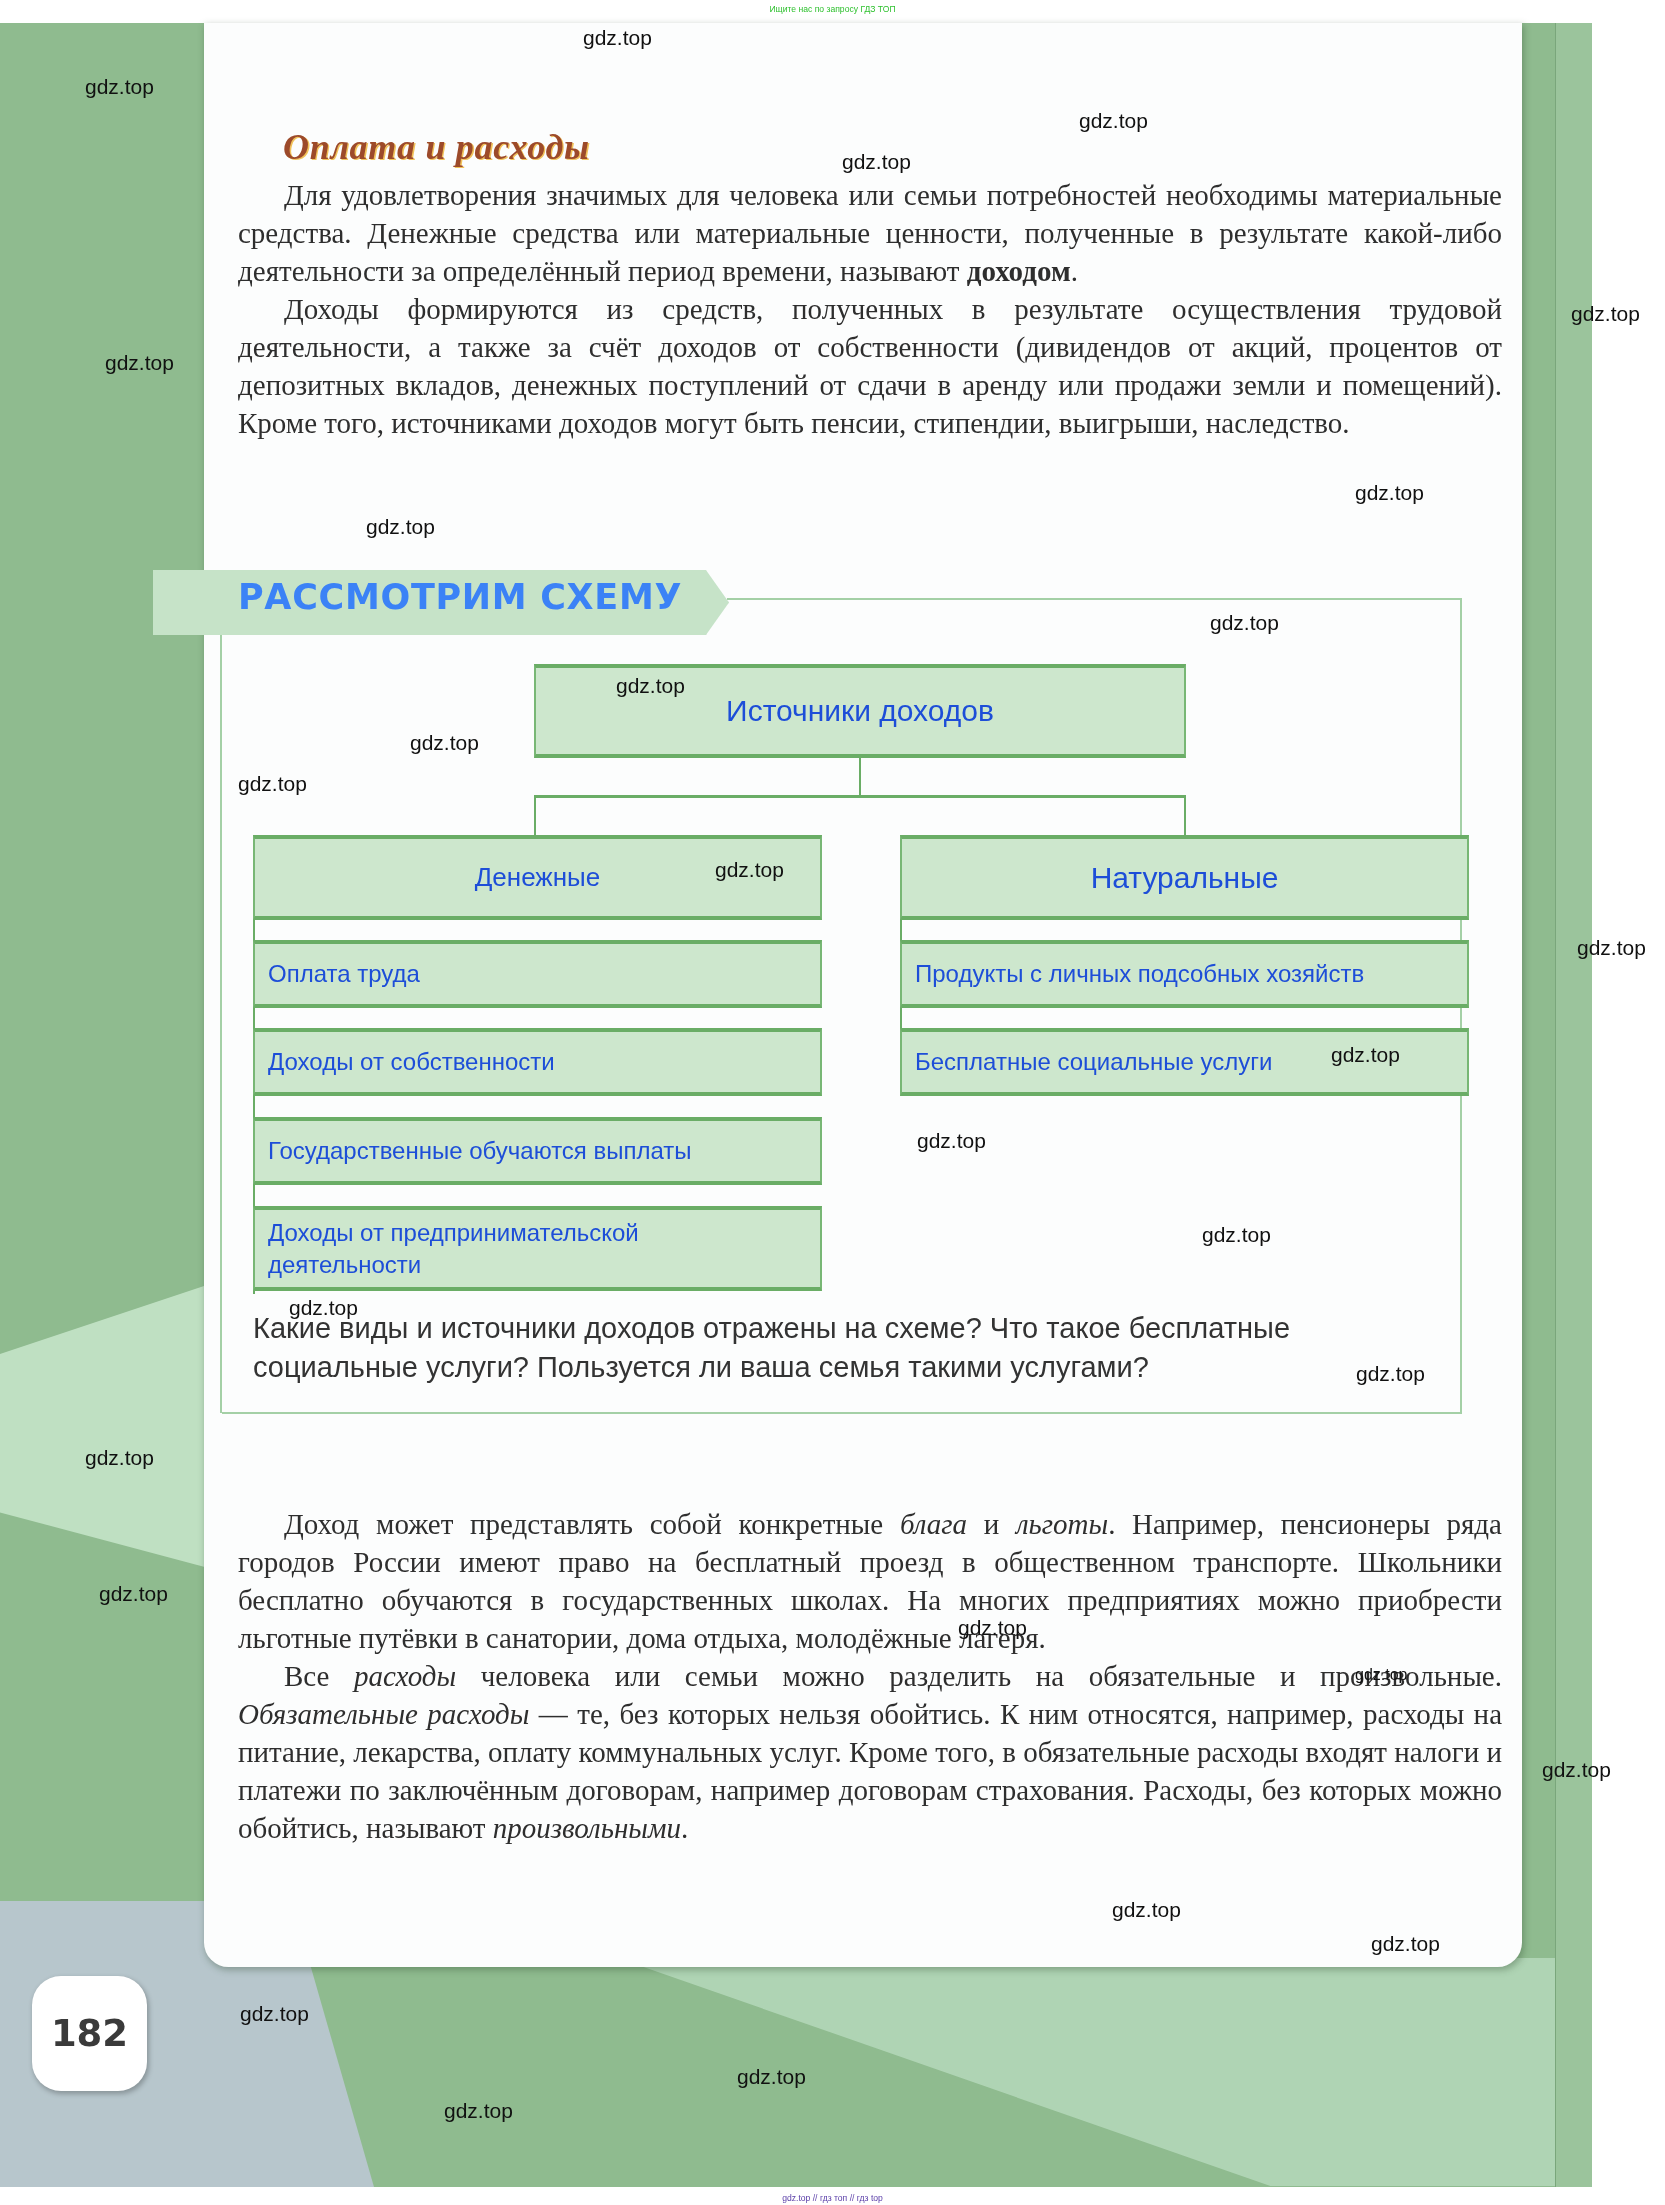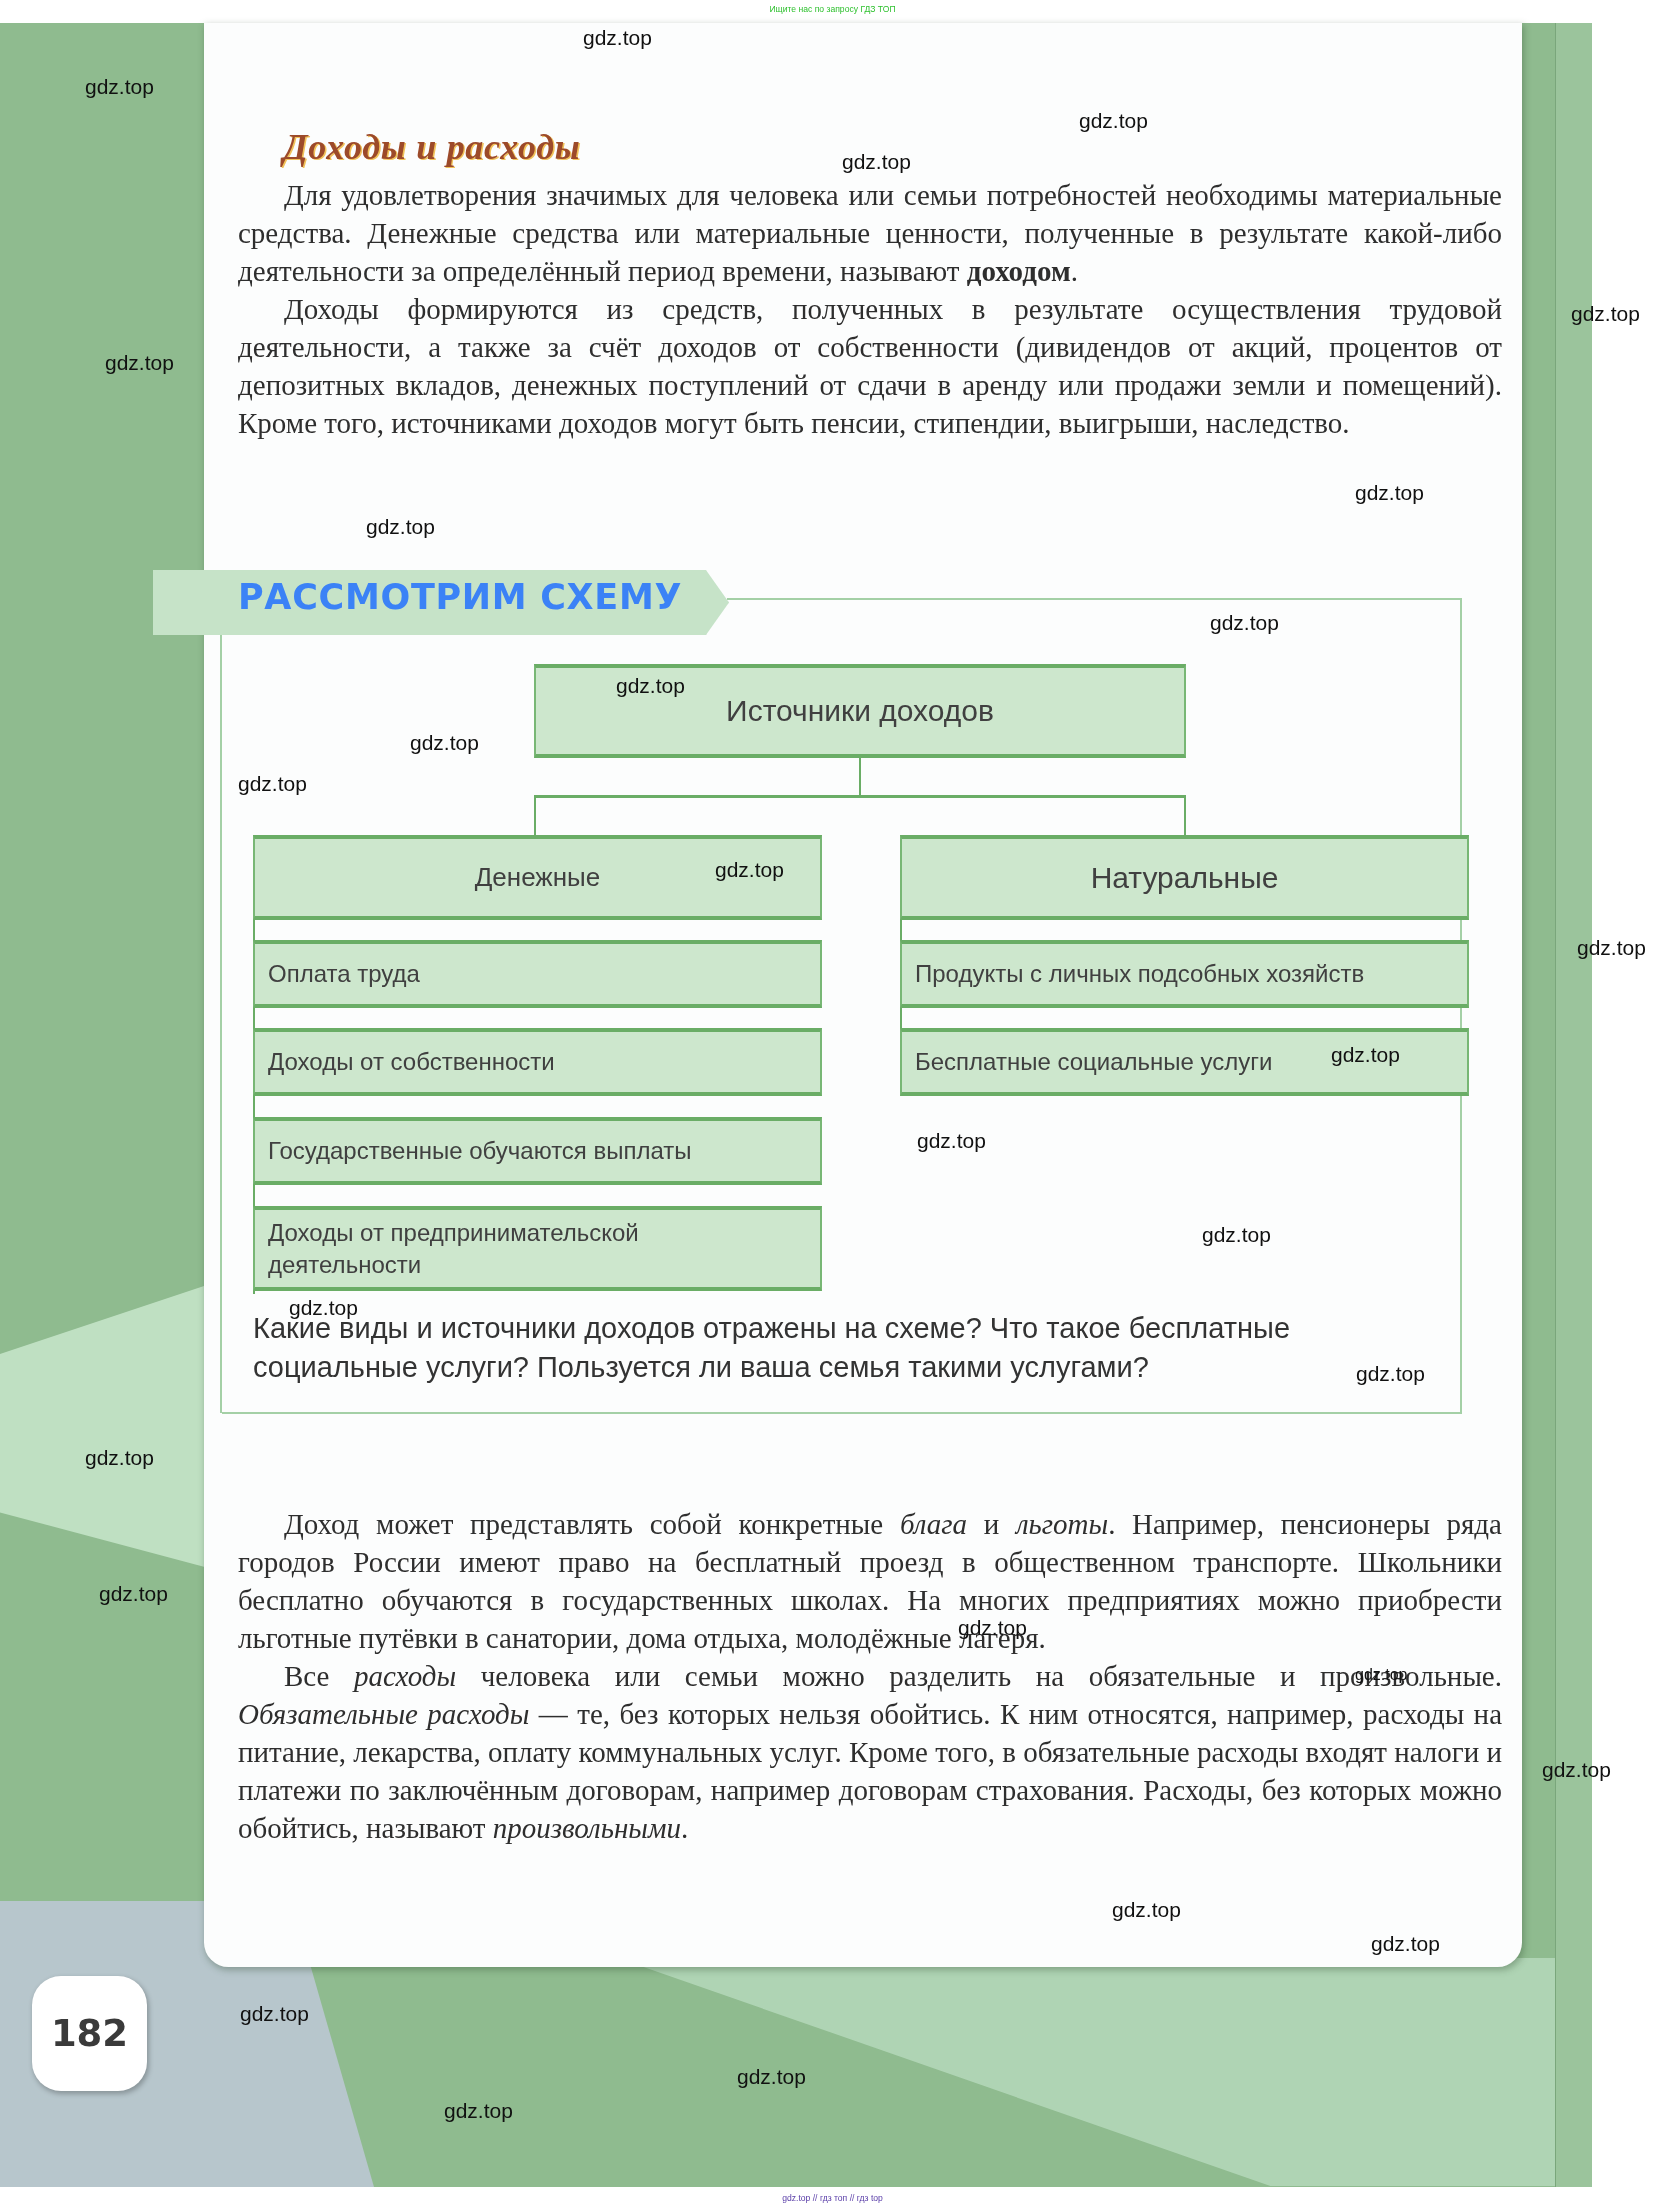--- a/index.html
+++ b/index.html
@@ -84,21 +84,21 @@
     position: absolute; left: 727px; top: 598px; width: 734px; height: 2.2px; background: #a4d0a6;
   }
   .scheme-frame-left {
     position: absolute; left: 220px; top: 634px; width: 2.2px; height: 779px; background: #a4d0a6;
   }
   .box {
     position: absolute; background: #cde7cd;
     border-top: 4.3px solid #6aad66; border-bottom: 4.3px solid #6aad66;
     border-left: 2.2px solid #78b775; border-right: 2.2px solid #78b775;
     box-sizing: border-box;
-    font-family: "Liberation Sans", sans-serif; color: #404040;
+    font-family: "Liberation Sans", sans-serif; color: #1d4ed8;
     display: flex; align-items: center;
   }
   .box.center { justify-content: center; }
   .box .t { padding-left: 13px; }
   .line { position: absolute; background: #6aad66; }
   .question {
     position: absolute; left: 253px; top: 1309px; width: 1195px;
     font-family: "Liberation Sans", sans-serif; font-size: 29px; line-height: 39px;
     color: #333;
   }
@@ -119,21 +119,21 @@
 <div class="top-banner">Ищите нас по запросу ГДЗ ТОП</div>
 
 <div class="page-bg"></div>
 <div class="bg-light-band"></div>
 <div class="bg-gray-corner"></div>
 <div class="bg-light-wedge"></div>
 <div class="right-strip"></div>
 
 <div class="page-card"></div>
 
-<div class="section-title">Доходы и расходы</div>
+<div class="section-title">Оплата и расходы</div>
 
 <div class="body-text" style="top:176px;">
   <p><span>Для удовлетворения значимых для человека или семьи потребностей необходимы материальные средства. Денежные средства или материальные ценности, полученные в результате какой-либо деятельности за определённый период времени, называют </span><b>доходом</b><span>.</span></p>
   <p>Доходы формируются из средств, полученных в результате осуществления трудовой деятельности, а также за счёт доходов от собственности (дивидендов от акций, процентов от депозитных вкладов, денежных поступлений от сдачи в аренду или продажи земли и помещений). Кроме того, источниками доходов могут быть пенсии, стипендии, выигрыши, наследство.</p>
 </div>
 
 <div class="scheme-frame-top"></div>
 <div class="scheme-frame-left"></div>
 <div class="scheme-frame"></div>
 <div class="scheme-tab"></div>

